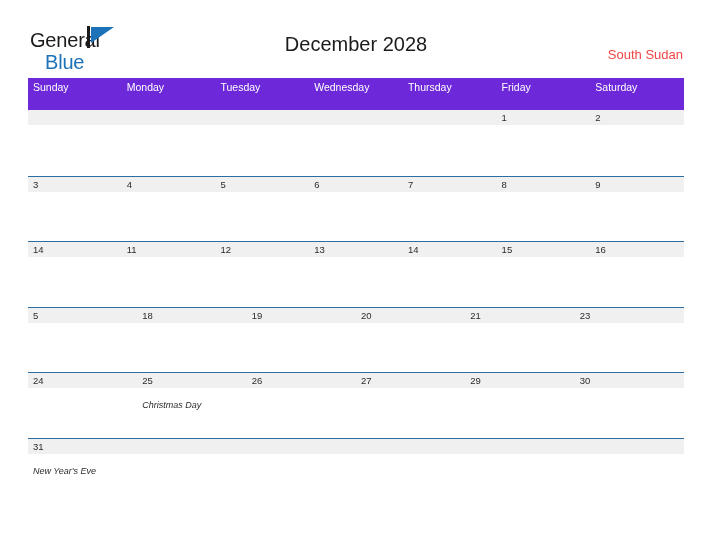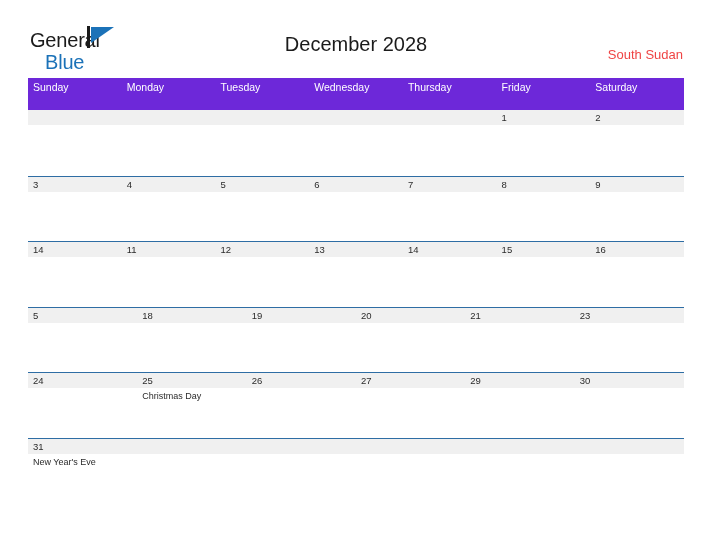--- a/index.html
+++ b/index.html
@@ -135,21 +135,22 @@
     line-height: 15px;
     padding-left: 5px;
     box-sizing: border-box;
   }
   .day.empty .day-num-band {
     background: #f0f0f0;
     color: transparent;
   }
   .day-events {
     padding-left: 5px;
-    padding-top: 2px;
+    padding-top: 11px;
+    font-style: italic;
   }
   .event {
     font-size: 9px;
     color: #2b2b2b;
     line-height: 12px;
     white-space: nowrap;
   }
 </style>
 </head>
 <body>

